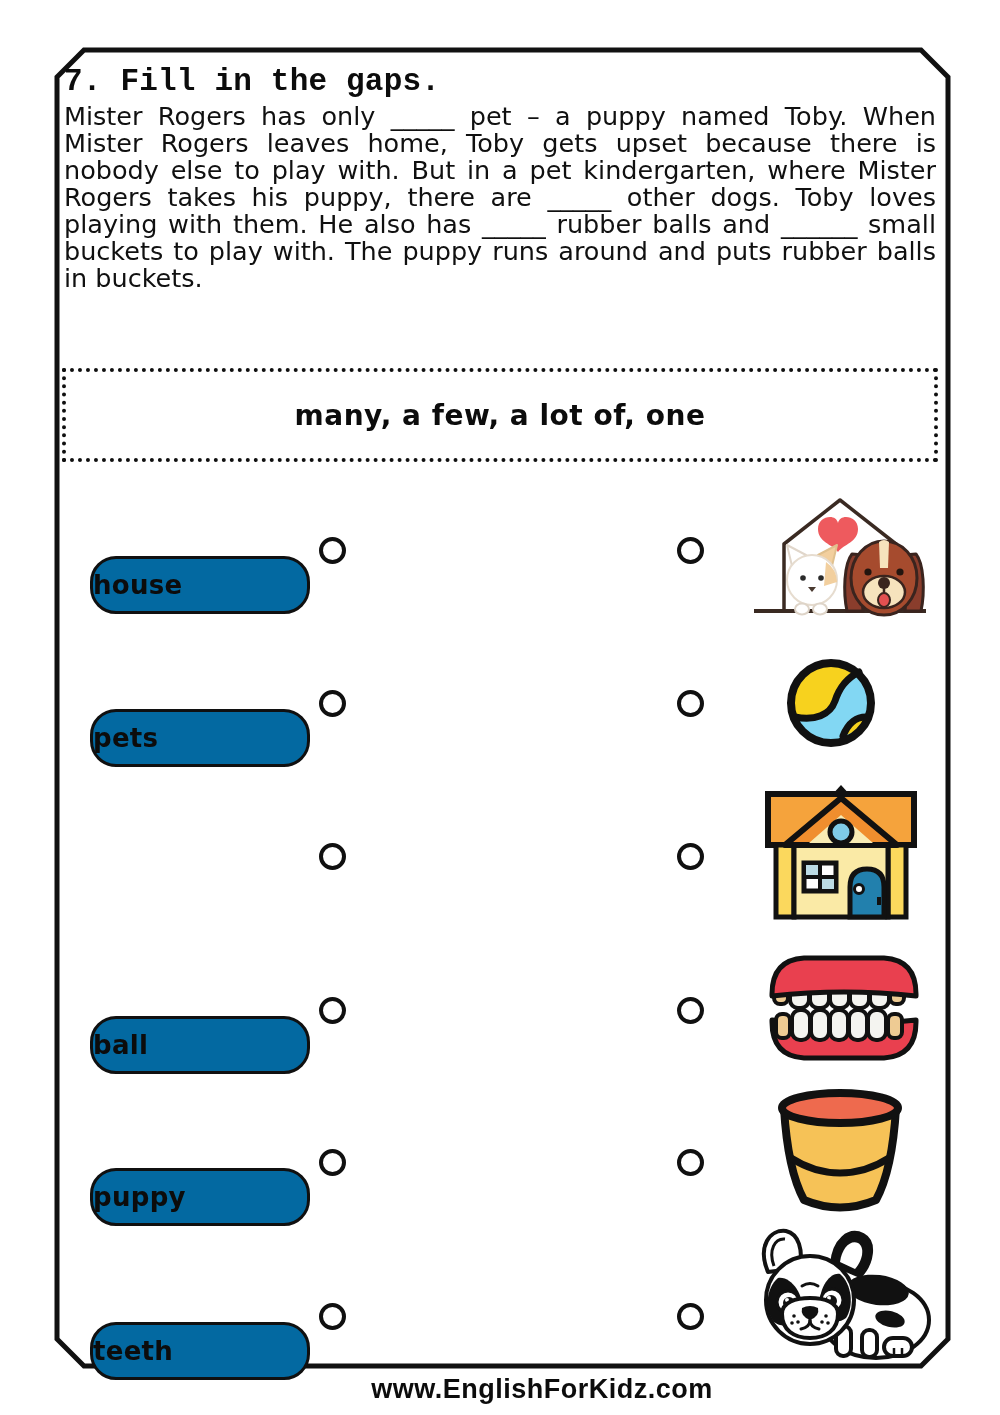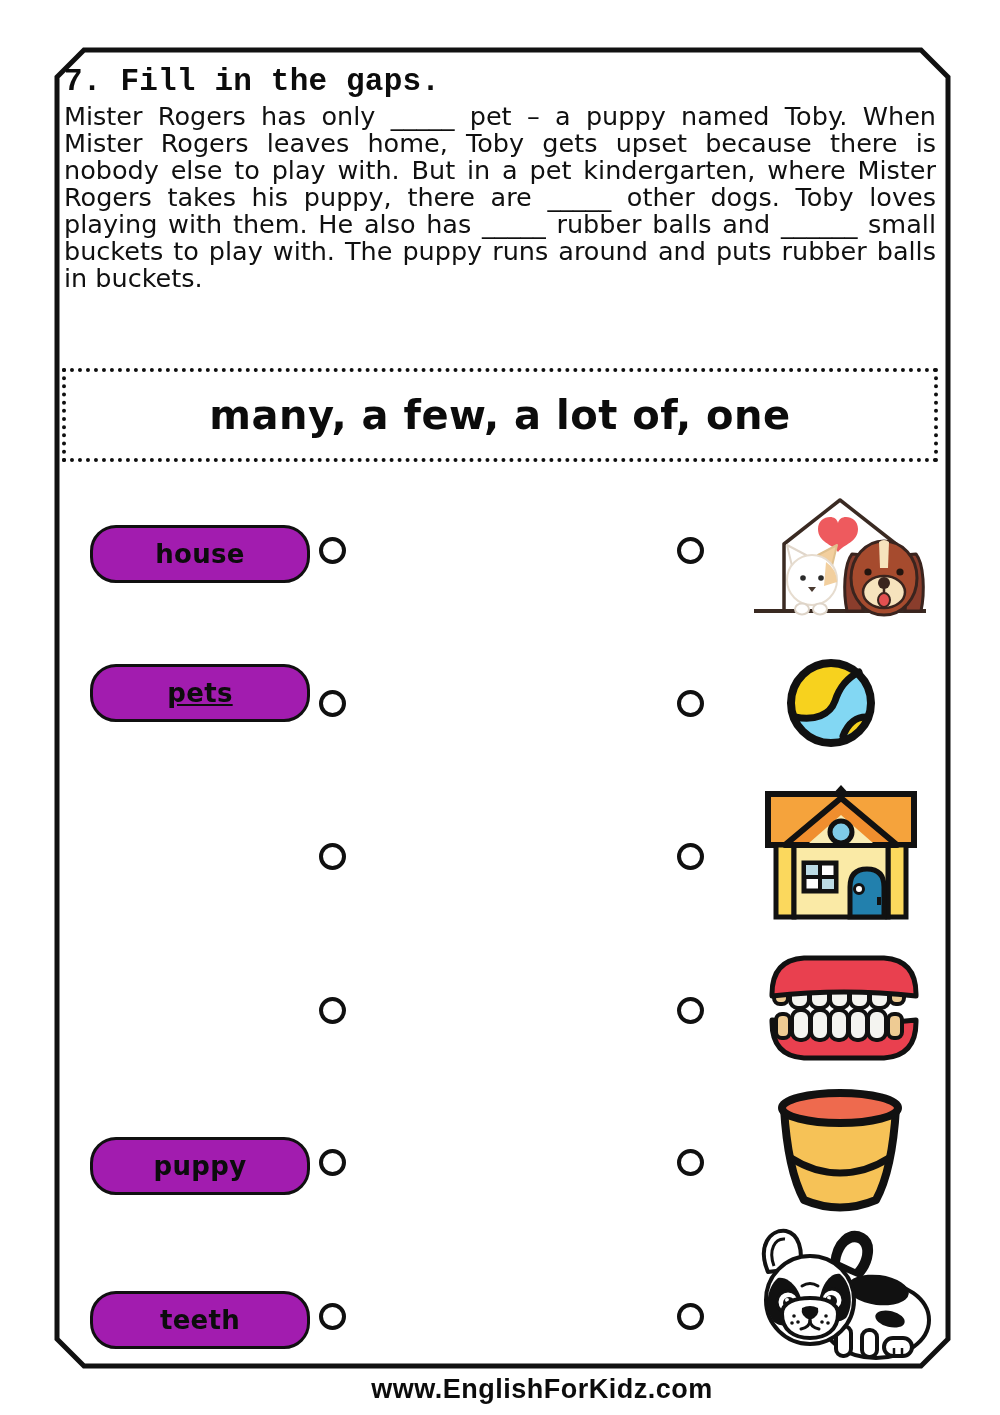--- a/index.html
+++ b/index.html
@@ -16,25 +16,25 @@
   .para{
     left:64px;top:103px;width:872px;
     font-size:25.5px;line-height:27px;text-align:justify;
     font-family:"DejaVu Sans",sans-serif;color:#101010;
   }
   .wordbank{
     left:62px;top:368px;width:868px;height:86px;
     border:4px dotted #101010;
     display:flex;align-items:center;justify-content:center;
   }
-  .wordbank-text{font-size:40px;font-weight:800;letter-spacing:0.5px;}
+  .wordbank-text{font-size:28px;font-weight:800;letter-spacing:0.5px;}
   .pill{
     left:90px;width:214px;height:52px;border:3.5px solid #101010;border-radius:26px;
-    background:#a21caf;display:flex;align-items:center;justify-content:center;
-    font-size:26px;font-weight:800;letter-spacing:0.3px;cursor:pointer;
+    background:#0369a1;display:flex;align-items:center;
+    font-size:26px;font-weight:800;letter-spacing:0.3px;cursor:pointer;margin-top:31px;
   }
   .dot{
     width:27px;height:27px;border:4px solid #101010;border-radius:50%;
     background:#fff;box-sizing:border-box;cursor:pointer;
   }
   .footer{
     left:0;top:1374px;width:1000px;text-align:center;
     font-family:"Liberation Sans",sans-serif;font-weight:700;font-size:27px;
     letter-spacing:0.5px;color:#0c0c0c;padding-left:42px;
   }
@@ -54,22 +54,25 @@
   <div class="abs para">Mister Rogers has only _____ pet – a puppy named Toby. When Mister Rogers leaves home, Toby gets upset because there is nobody else to play with. But in a pet kindergarten, where Mister Rogers takes his puppy, there are _____ other dogs. Toby loves playing with them. He also has _____ rubber balls and ______ small buckets to play with. The puppy runs around and puts rubber balls in buckets.</div>
 
   <div class="abs wordbank">
     <span class="wordbank-text">many, a few, a lot of, one</span>
   </div>
 
 
   <div class="abs pill" style="top:525px;">
       <span>house</span>
     </div>
-  <div class="abs pill" style="top:664px;text-decoration:underline;">
+  <div class="abs pill" style="top:678px;">
       <span>pets</span>
+    </div>
+  <div class="abs pill" style="top:985px;">
+      <span>ball</span>
     </div>
   <div class="abs pill" style="top:1137px;">
       <span>puppy</span>
     </div>
   <div class="abs pill" style="top:1291px;">
       <span>teeth</span>
     </div>
 
   <div class="abs dot" style="left:319px;top:537px;"></div>
   <div class="abs dot" style="left:319px;top:690px;"></div>

